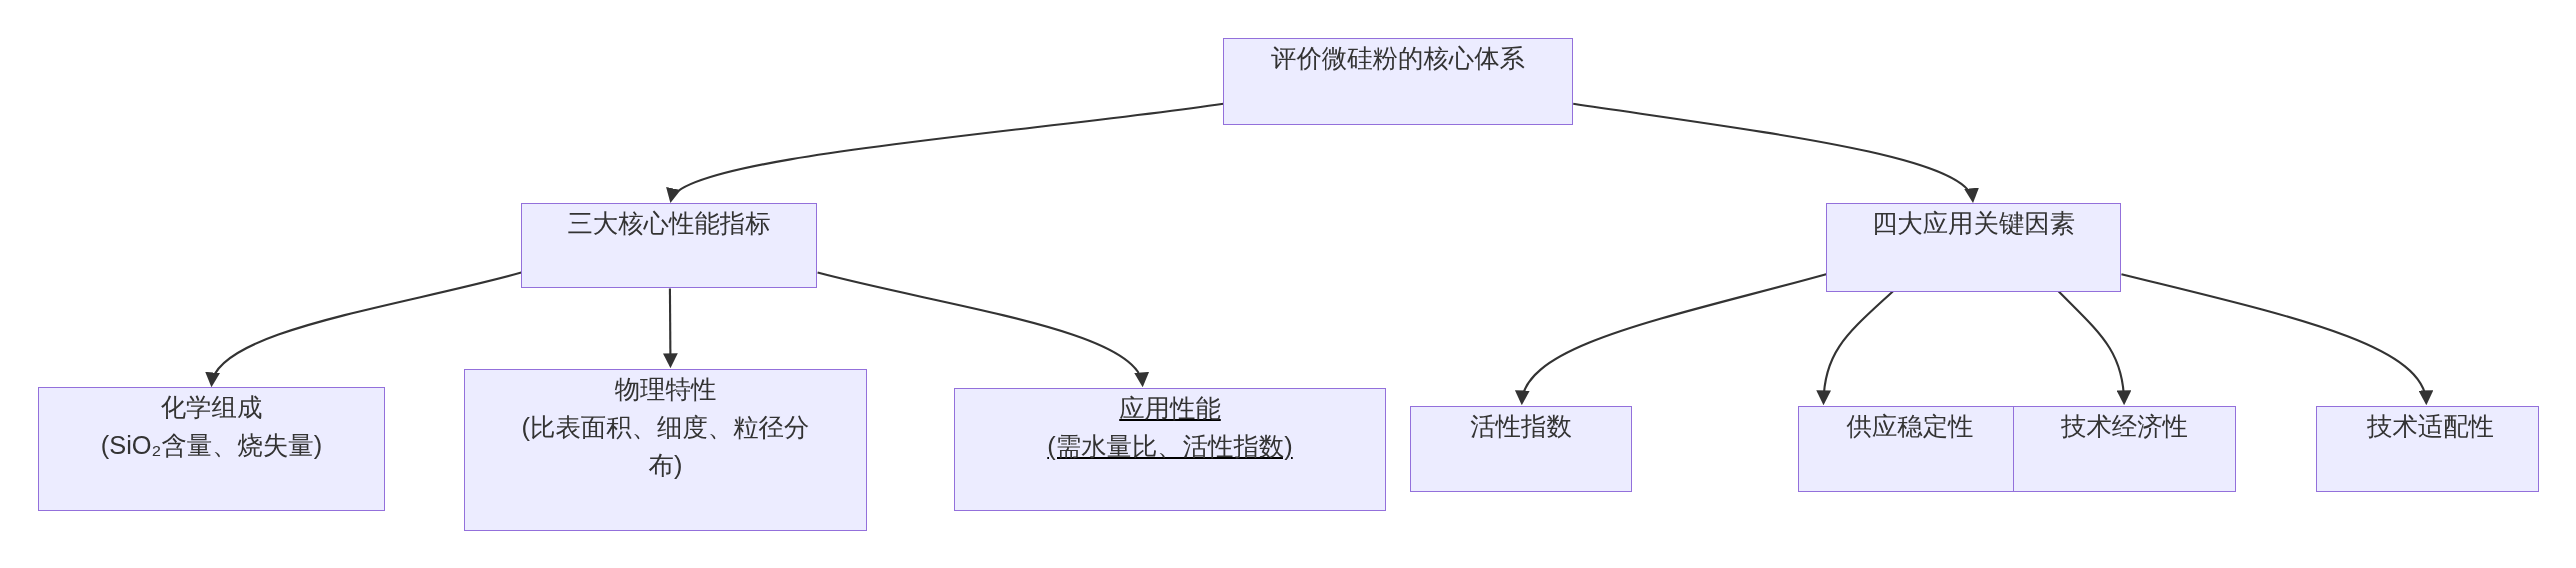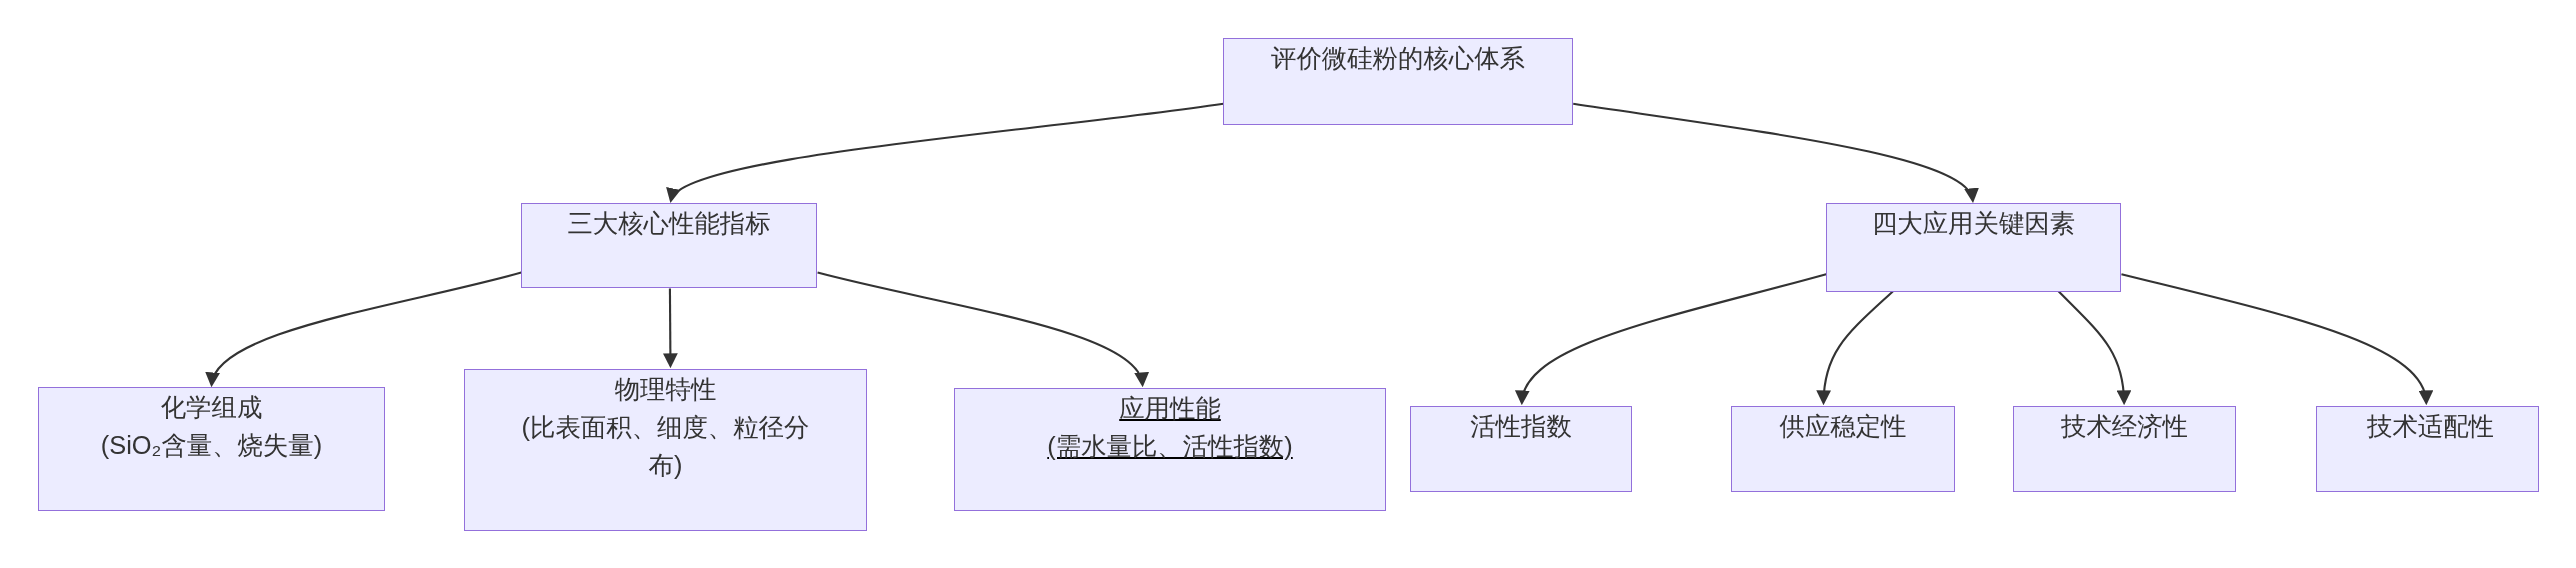--- a/index.html
+++ b/index.html
@@ -46,21 +46,21 @@
     white-space: pre-line;
   }
   
   #n-root    { left: 1223px; top:  38px; width: 350px; height: 87px; }
   #n-perf    { left:  521px; top: 203px; width: 296px; height: 85px; }
   #n-app     { left: 1826px; top: 203px; width: 295px; height: 89px; }
   #n-chem    { left:   38px; top: 387px; width: 347px; height: 124px; }
   #n-phys    { left:  464px; top: 369px; width: 403px; height: 162px; }
   #n-appperf { left: 954px; top: 388px; width: 432px; height: 123px; text-decoration: underline; }
   #n-quality { left: 1410px; top: 406px; width: 222px; height: 86px; }
-  #n-supply  { left: 1731px; top: 406px; width: 224px; height: 86px; }
+  #n-supply  { left: 1798px; top: 406px; width: 224px; height: 86px; }
   #n-econ    { left: 2013px; top: 406px; width: 223px; height: 86px; }
   #n-compat  { left: 2316px; top: 406px; width: 223px; height: 86px; padding-left: 6px; }
 </style>
 </head>
 <body>
 
 <div id="canvas" style="--bg: #ffffff; --node-fill: #ECECFF; --node-border: #9370DB; --edge: #333333; --text: #333333;">
 
   <svg id="edge-layer" viewBox="0 0 4868 1075" xmlns="http://www.w3.org/2000/svg">
     <defs>

